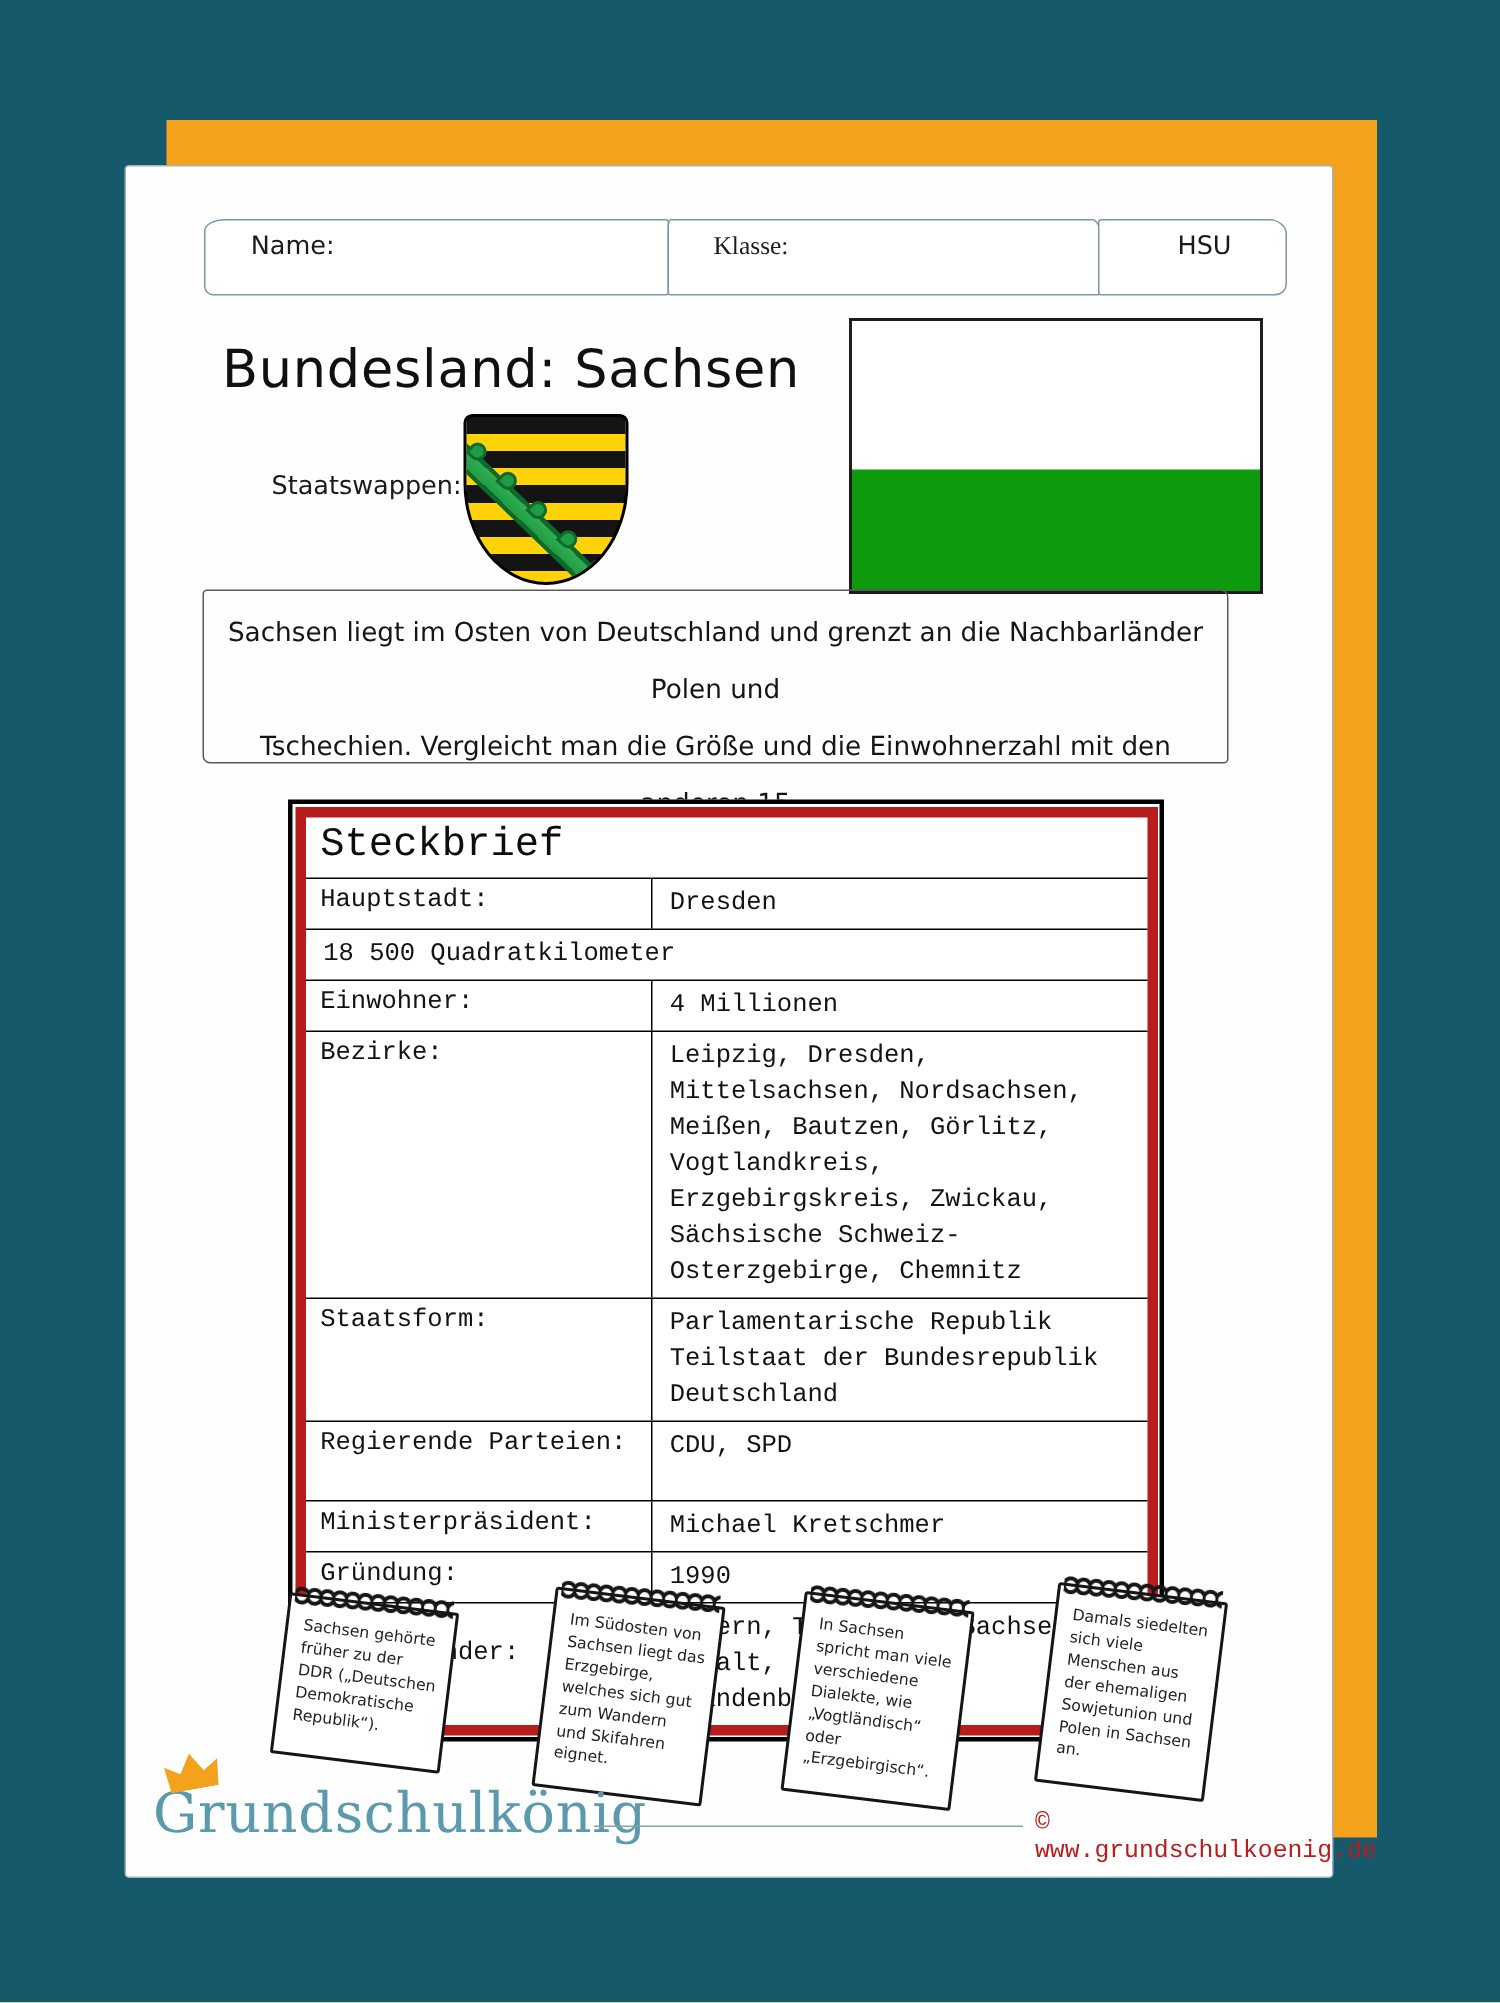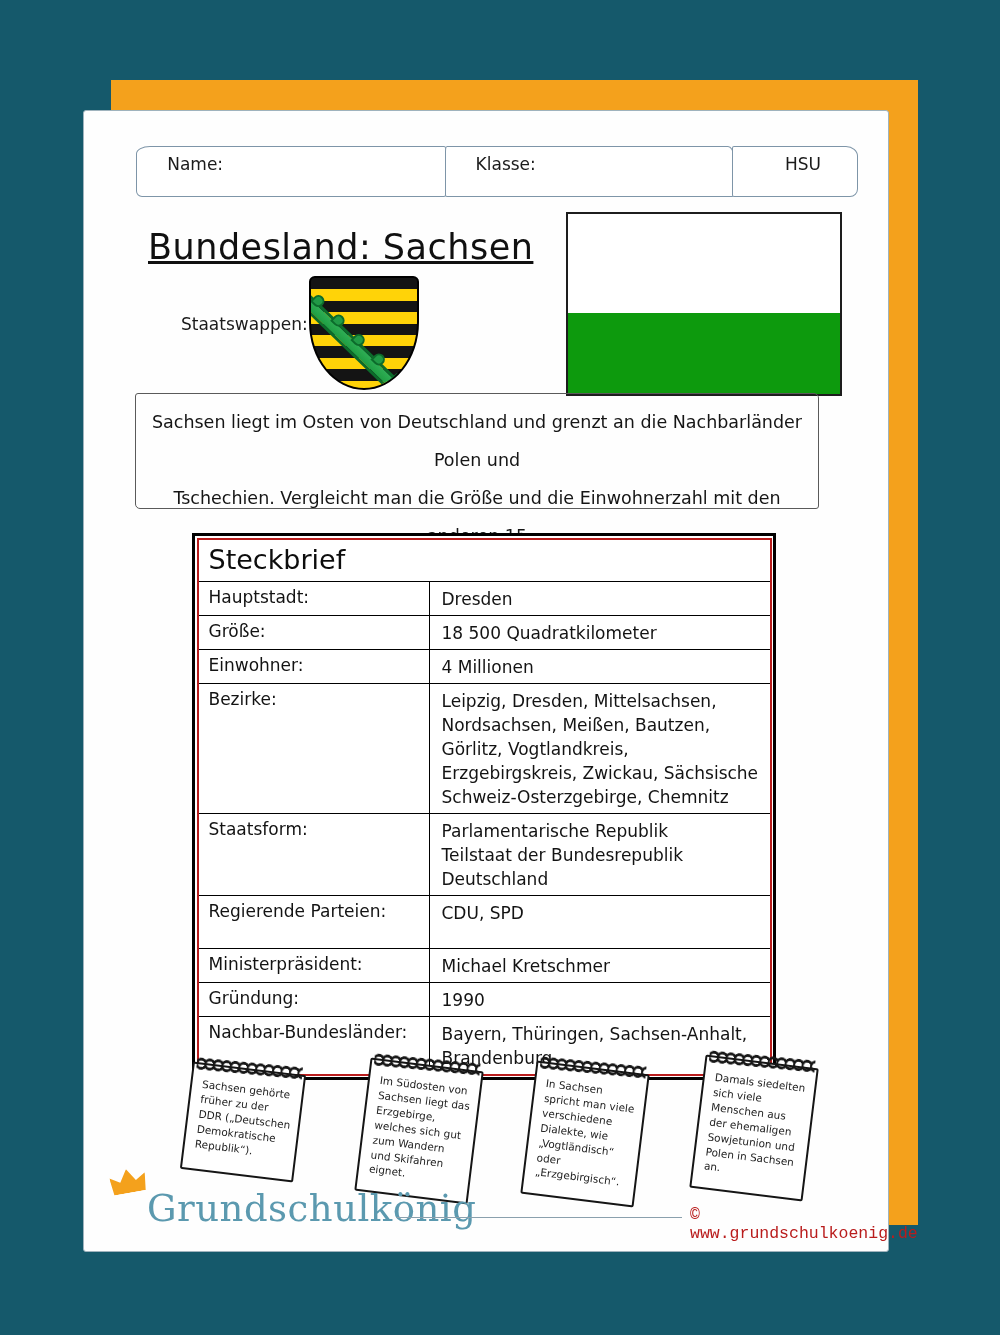--- a/index.html
+++ b/index.html
@@ -38,31 +38,30 @@
     justify-content: flex-end;
   }
   .header-cell {
     border: 1.6px solid #7e95a8;
     font-size: 17px;
     color: #1b1b1b;
     padding: 7px 0 0 30px;
     background: #fff;
   }
   .cell-name   { width: 310px; border-radius: 14px 2px 2px 6px / 8px 2px 2px 6px; }
-  .cell-klasse { width: 289px; margin-left: -1.6px; border-radius: 2px 6px 2px 2px / 6px 10px 2px 2px; }
+  .cell-klasse { width: 289px; margin-left: -1.6px; border-radius: 2px 6px 2px 2px / 6px 10px 2px 2px; font-family: Liberation Serif, serif; }
   .cell-hsu    { width: 126px; margin-left: -1.6px; text-align: center; padding-left: 16px;
                  border-radius: 2px 12px 8px 2px / 2px 10px 8px 2px; }
 
   .page-title {
     position: absolute;
     left: 64px; top: 116px;
     font-size: 35px;
     letter-spacing: 0.5px;
     color: #101010;
-    text-decoration: underline;
   }
 
   .wappen-label {
     position: absolute;
     left: 97px; top: 203px;
     font-size: 17px;
     color: #1b1b1b;
   }
 
   
@@ -130,21 +129,21 @@
 
   
   .table-outer {
     position: absolute;
     left: 108px; top: 422px;
     width: 584px;
     border: 3.5px solid #000;
     background: #fff;
     padding: 1.5px;
   }
-  .table-inner { border: 2px solid #b91c1c; }
+  .table-inner { border: 7px solid #b91c1c; font-family: Liberation Mono, monospace; }
   .table-heading {
     font-size: 27px;
     padding: 4px 10px 6px 10px;
     border-bottom: 1.5px solid #000;
     color: #0d0d0d;
   }
   .t-row { display: flex; border-bottom: 1px solid #000; min-height: 33px; }
   .t-row:last-child { border-bottom: none; }
   .t-row.tall { min-height: 53px; }
   .t-label {
@@ -201,21 +200,20 @@
     background: #f4a11c;
     clip-path: polygon(6% 100%, 0 26%, 28% 52%, 50% 0, 72% 52%, 100% 26%, 94% 100%);
     margin: 0 0 -6px 8px;
     transform: rotate(-10deg);
   }
   .logo-text {
     font-family: "DejaVu Serif", serif;
     font-size: 37px;
     color: #5b99af;
     letter-spacing: 0.5px;
-    margin-left: 45px;
   }
   .footer-line {
     position: absolute;
     left: 312px; top: 1106px;
     width: 286px;
     border-top: 1.6px solid #8aa0ad;
   }
   .copyright {
     position: absolute;
     left: 606px; top: 1094px;
@@ -269,21 +267,20 @@
 
     <div class="table-outer">
       <div class="table-inner">
         <div class="table-heading">Steckbrief</div>
 
         <div class="t-row">
           <div class="t-label">Hauptstadt:</div>
           <div class="t-value">Dresden</div>
         </div>
         <div class="t-row">
-          <div class="t-label">Größe:</div>
           <div class="t-value">18 500 Quadratkilometer</div>
         </div>
         <div class="t-row">
           <div class="t-label">Einwohner:</div>
           <div class="t-value">4 Millionen</div>
         </div>
         <div class="t-row">
           <div class="t-label">Bezirke:</div>
           <div class="t-value">Leipzig, Dresden, Mittelsachsen, Nordsachsen, Meißen, Bautzen, Görlitz, Vogtlandkreis, Erzgebirgskreis, Zwickau, Sächsische Schweiz-Osterzgebirge, Chemnitz</div>
         </div>

